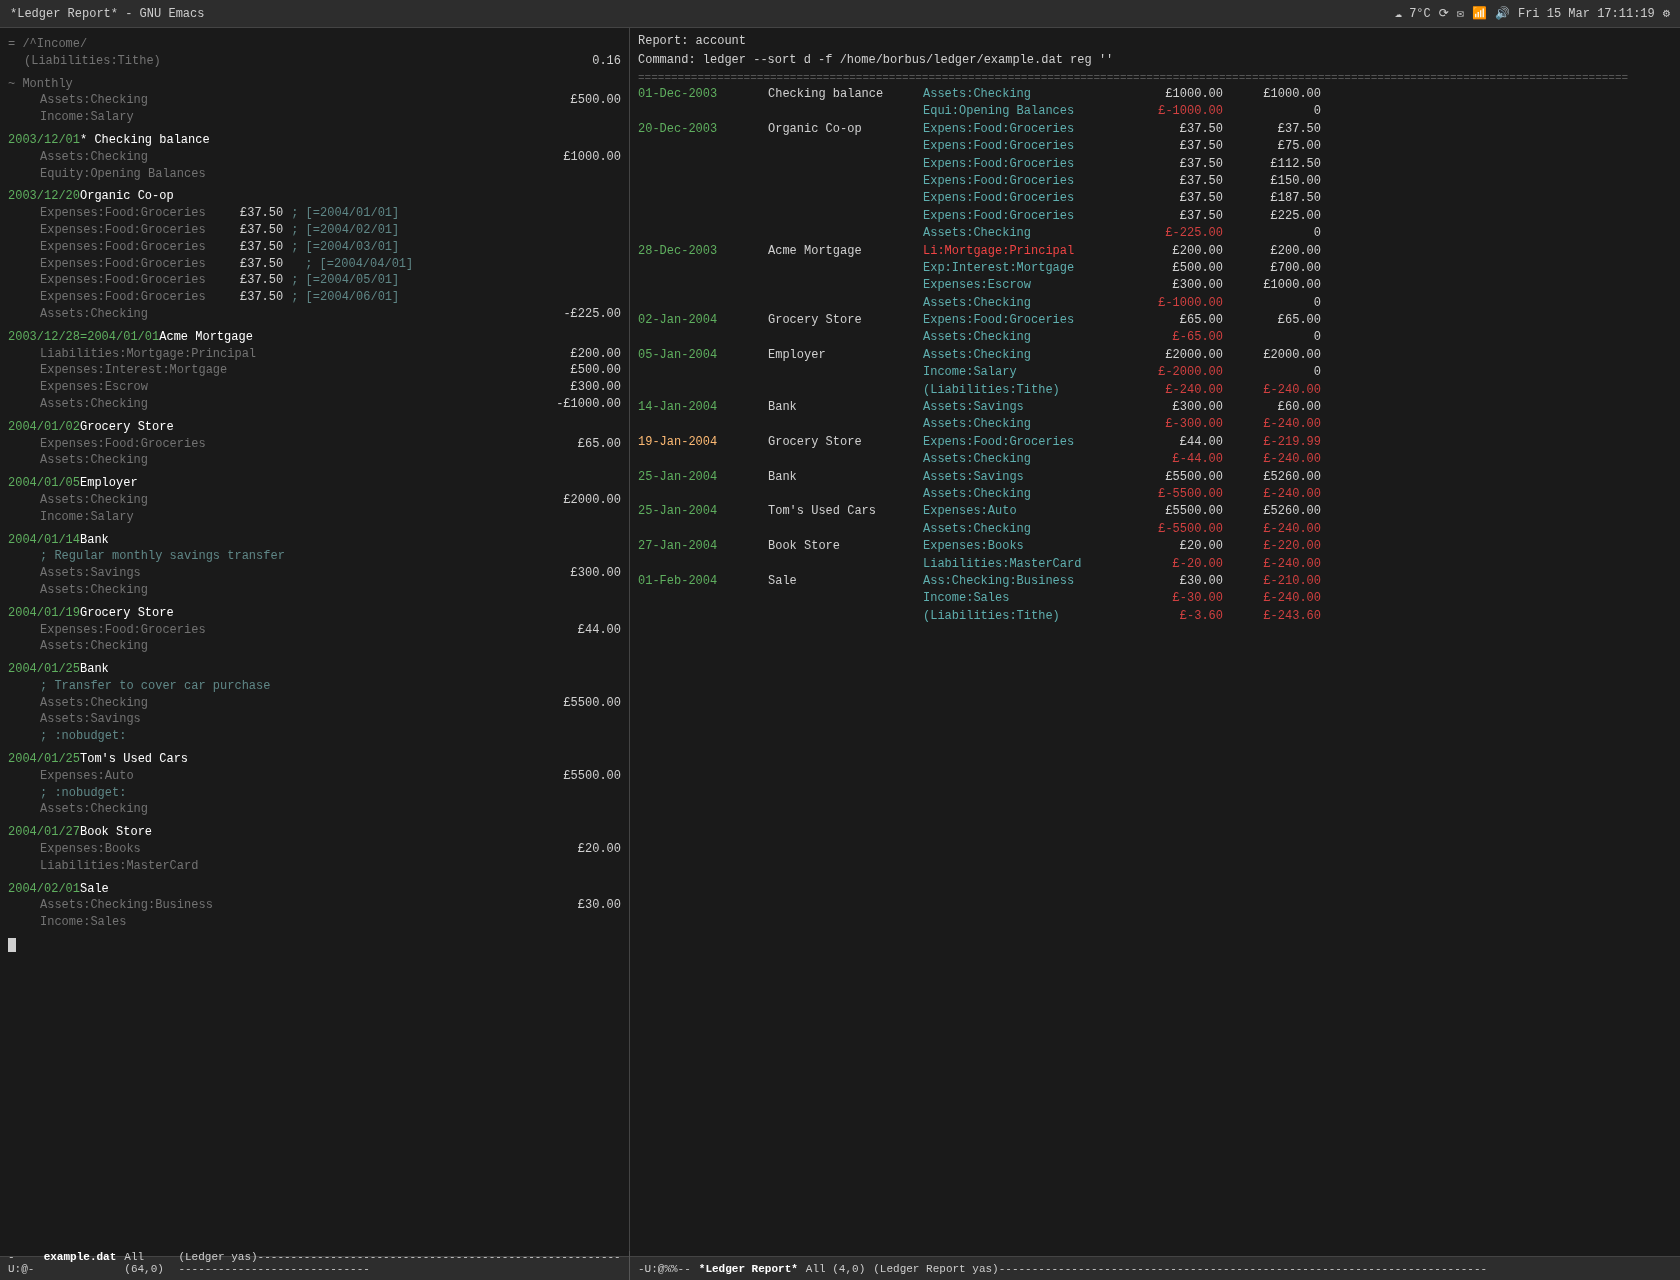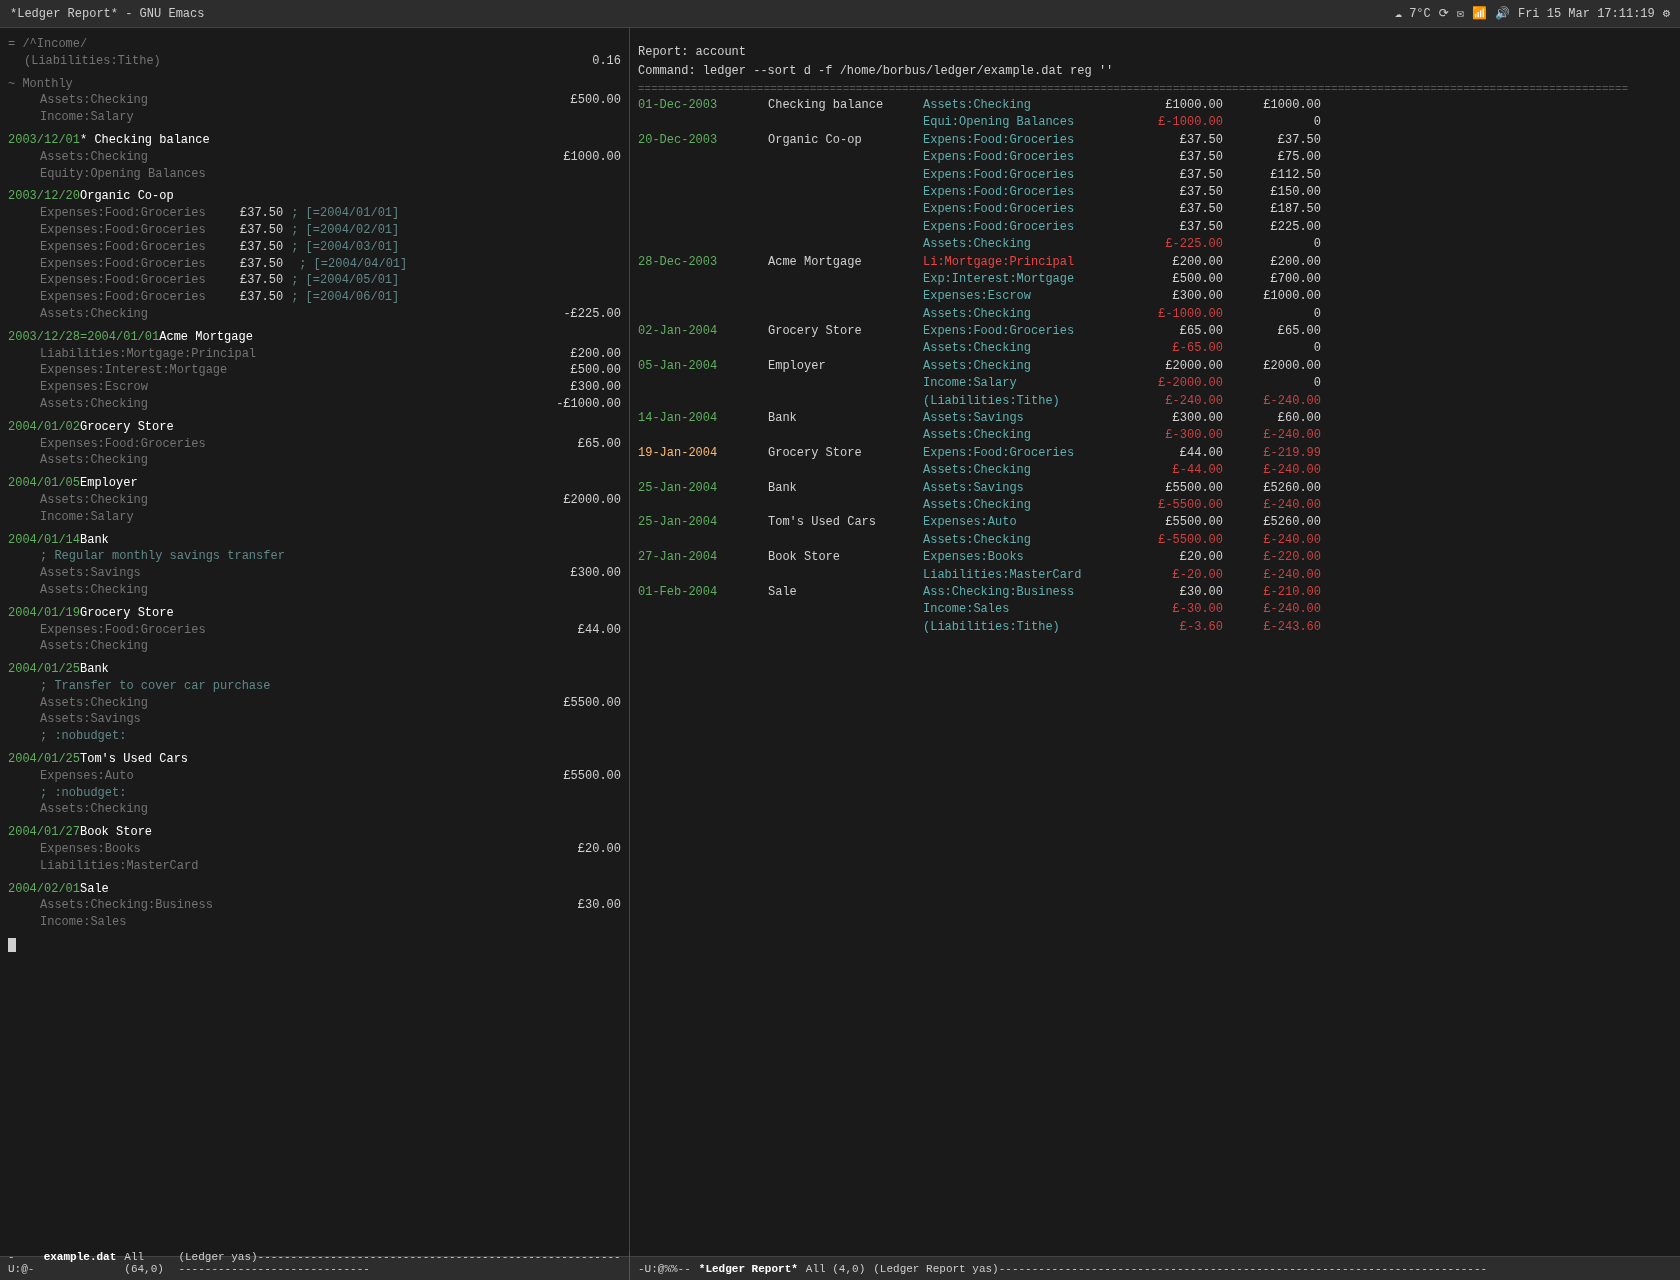--- a/index.html
+++ b/index.html
@@ -47,21 +47,21 @@
       border-right: 1px solid #444;
       padding: 4px 8px;
       overflow-y: auto;
       color: #d0d0d0;
       line-height: 1.4;
     }
 
     
     .right-pane {
       flex: 1;
-      padding: 16px 8px;
+      padding: 5px 8px;
       overflow-y: auto;
       line-height: 1.4;
     }
 
     
     .status-bar {
       height: 24px;
       background: #2d2d2d;
       display: flex;
       align-items: center;
@@ -186,21 +186,21 @@
       <span class="comment" style="margin-left:8px">; [=2004/02/01]</span>
     </div>
     <div class="line indent2">
       <span class="cyan" style="width:200px;display:inline-block">Expenses:Food:Groceries</span>
       <span>£37.50</span>
       <span class="comment" style="margin-left:8px">; [=2004/03/01]</span>
     </div>
     <div class="line indent2">
       <span class="cyan" style="width:200px;display:inline-block">Expenses:Food:Groceries</span>
       <span>£37.50</span>
-      <span class="comment" style="margin-left:16px">; [=2004/04/01]</span>
+      <span class="comment" style="margin-left:22px">; [=2004/04/01]</span>
     </div>
     <div class="line indent2">
       <span class="cyan" style="width:200px;display:inline-block">Expenses:Food:Groceries</span>
       <span>£37.50</span>
       <span class="comment" style="margin-left:8px">; [=2004/05/01]</span>
     </div>
     <div class="line indent2">
       <span class="cyan" style="width:200px;display:inline-block">Expenses:Food:Groceries</span>
       <span>£37.50</span>
       <span class="comment" style="margin-left:8px">; [=2004/06/01]</span>

